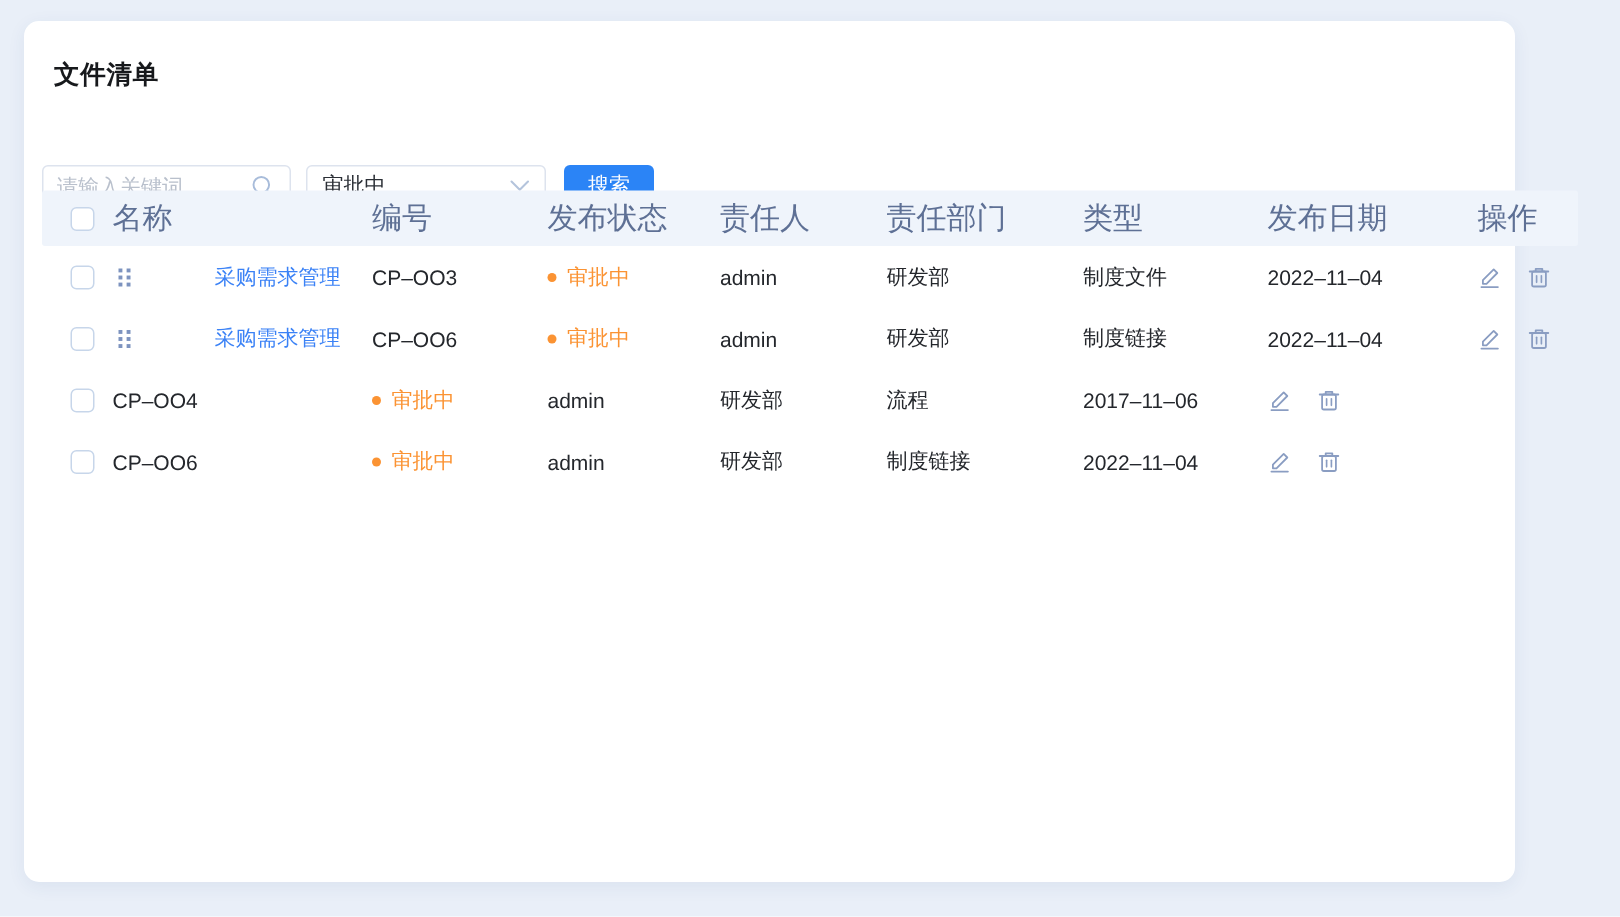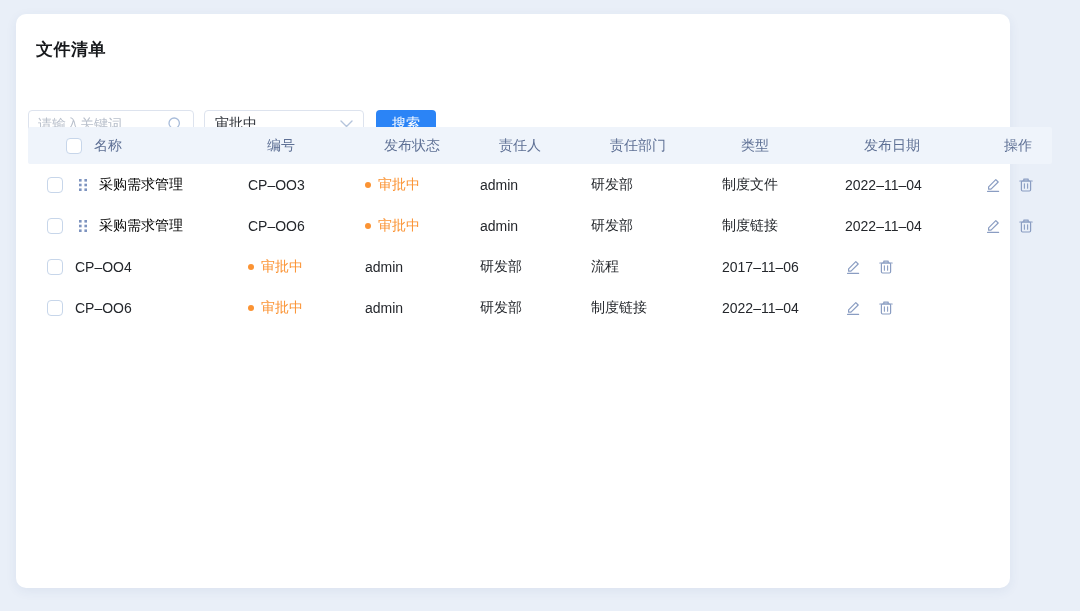--- a/index.html
+++ b/index.html
@@ -93,35 +93,34 @@
   .tr{
     display:grid;
     grid-template-columns:47px 173px 117px 115px 111px 131px 123px 140px 1fr;
     align-items:center;
   }
   .thead{
     height:37px;
     background:var(--header-bg);
     border-radius:2px;
     color:var(--header-text);
-    font-size:14px;
-    padding-left:19px;
+    font-size:20px;
   }
   .tbody .tr{height:40px;margin-top:1px;font-size:14px;color:var(--text-dark);}
   .cell-select{padding-left:19px;}
   .checkbox{
     width:16px;height:16px;
     border:1px solid #c7d6ea;
     border-radius:4px;
     background:#fff;
     cursor:pointer;
   }
   .cell-name{display:flex;align-items:center;gap:11px;padding-left:3px;}
   .drag-handle{display:flex;align-items:center;cursor:grab;}
-  .name-text{color:#000000;}
+  .name-text{color:#3b82f6;margin-left:44px;}
   .cell-status{display:flex;align-items:center;gap:7px;color:var(--status-orange);}
   .status-dot{width:6px;height:6px;border-radius:50%;background:var(--status-orange);}
   .cell-ops{display:flex;align-items:center;gap:17px;}
   .op-btn{background:none;border:none;padding:0;cursor:pointer;display:flex;align-items:center;}
   .icon{display:block;}
 </style>
 </head>
 <body>
 
 <div class="panel">

